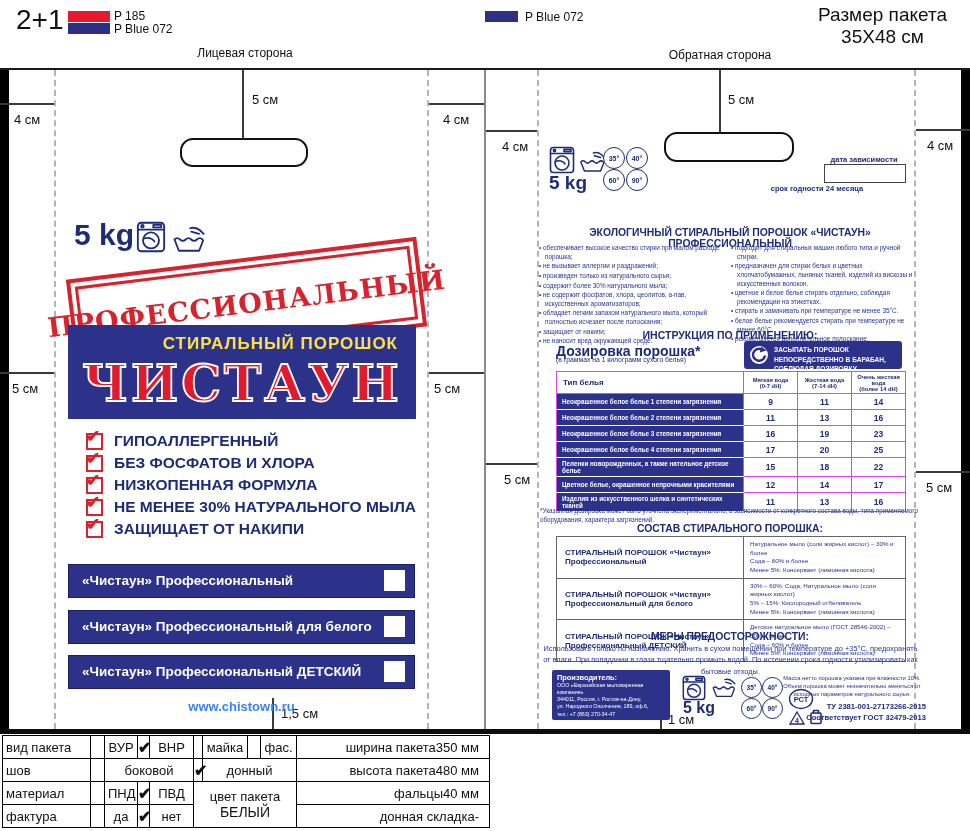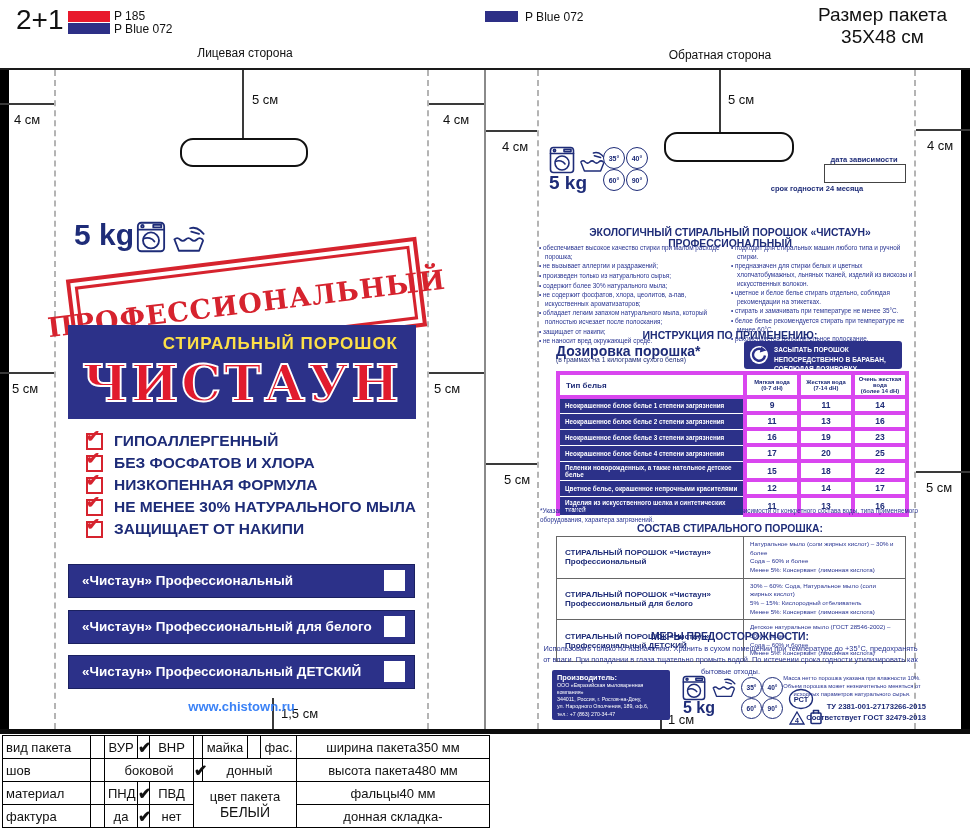--- a/index.html
+++ b/index.html
@@ -17,36 +17,36 @@
   .chkbox .mk{position:absolute;left:-2px;top:-9px;font-size:17px;color:#d6232e;font-weight:bold}
   .feat{position:relative;height:22px;margin-bottom:0}
   .feat .lbl{position:absolute;left:28px;top:-1px;font-size:15.5px;font-weight:bold;color:#1e2c78;white-space:nowrap}
   .varbar{position:absolute;left:68px;width:347px;height:34px;background:#2c3189;border:1px solid #1b2160;box-sizing:border-box}
   .varbar .t{position:absolute;left:13px;top:8px;color:#fff;font-weight:bold;font-size:13.5px;white-space:nowrap}
   .varbar .box{position:absolute;right:9px;top:5px;width:21px;height:21px;background:#fff}
   .bull{margin:0;padding:0;list-style:none;font-size:6.4px;line-height:1.35;color:#273391}
   .bull li{padding-left:6px;text-indent:-6px;margin-bottom:1px}
   .bull li:before{content:"• "}
   table.dos{border-collapse:collapse;table-layout:fixed;width:349px;font-family:"Liberation Sans",sans-serif}
-  table.dos td,table.dos th{border:4px solid #d946ef;box-sizing:border-box}
+  table.dos td,table.dos th{border:1px solid #d946ef;box-sizing:border-box}
   table.dos th{background:#fff;color:#1e2c78;font-size:5.8px;text-align:center;vertical-align:middle;padding:1px}
   table.dos th.tl{font-size:8px;text-align:left;padding-left:6px}
   table.dos td.lab{background:#2c3189;color:#fff;font-size:6.3px;font-weight:bold;padding:2px 5px;
                    border-top:1.5px solid #fff;border-bottom:1.5px solid #fff}
   table.dos td.val{color:#1e2c78;font-size:8.5px;font-weight:bold;text-align:center}
   table.comp{border-collapse:collapse;table-layout:fixed;width:349px}
   table.comp td{border:1.2px solid #666;vertical-align:middle;box-sizing:border-box}
   table.comp td.n{color:#1e2c78;font-size:8px;font-weight:bold;padding:3px 8px}
   table.comp td.d{color:#273391;font-size:6.2px;padding:3px 6px;line-height:1.4}
   table.spec{border-collapse:collapse;table-layout:fixed;width:487px;font-size:13px}
   table.spec td{border:1.6px solid #000;height:23px;padding:0 3px;vertical-align:middle;overflow:visible;box-sizing:border-box}
   table.spec td.c{text-align:center}
   table.spec td.mk{font-size:16px;font-weight:bold;text-align:center;padding:0;overflow:visible}
   table.spec td.rt{padding:0 10px}
-  table.spec td.rt .in{display:flex;justify-content:center}
+  table.spec td.rt .in{display:flex;justify-content:flex-end}
   .h-line{background:#1a1a1a}
   .stampO{border:4px solid #d6232e}
   .stampI{position:absolute;left:4px;top:4px;right:4px;bottom:4px;border:3px solid #d6232e;
           display:flex;align-items:center;justify-content:center}
   .stampT{font-family:"DejaVu Serif",serif;font-weight:bold;font-size:27px;color:#d6232e;letter-spacing:1px;white-space:nowrap}
   .brandbox{background:#2c3189}
   .brandT{font-family:"DejaVu Serif",serif;font-weight:bold;font-size:50px;color:#e11b2d;letter-spacing:3px;
           -webkit-text-stroke:1.8px #fff;white-space:nowrap}
   svg{display:block}
   .icn{stroke:#1e2c78;fill:none;stroke-width:1.6;stroke-linecap:round;stroke-linejoin:round}

